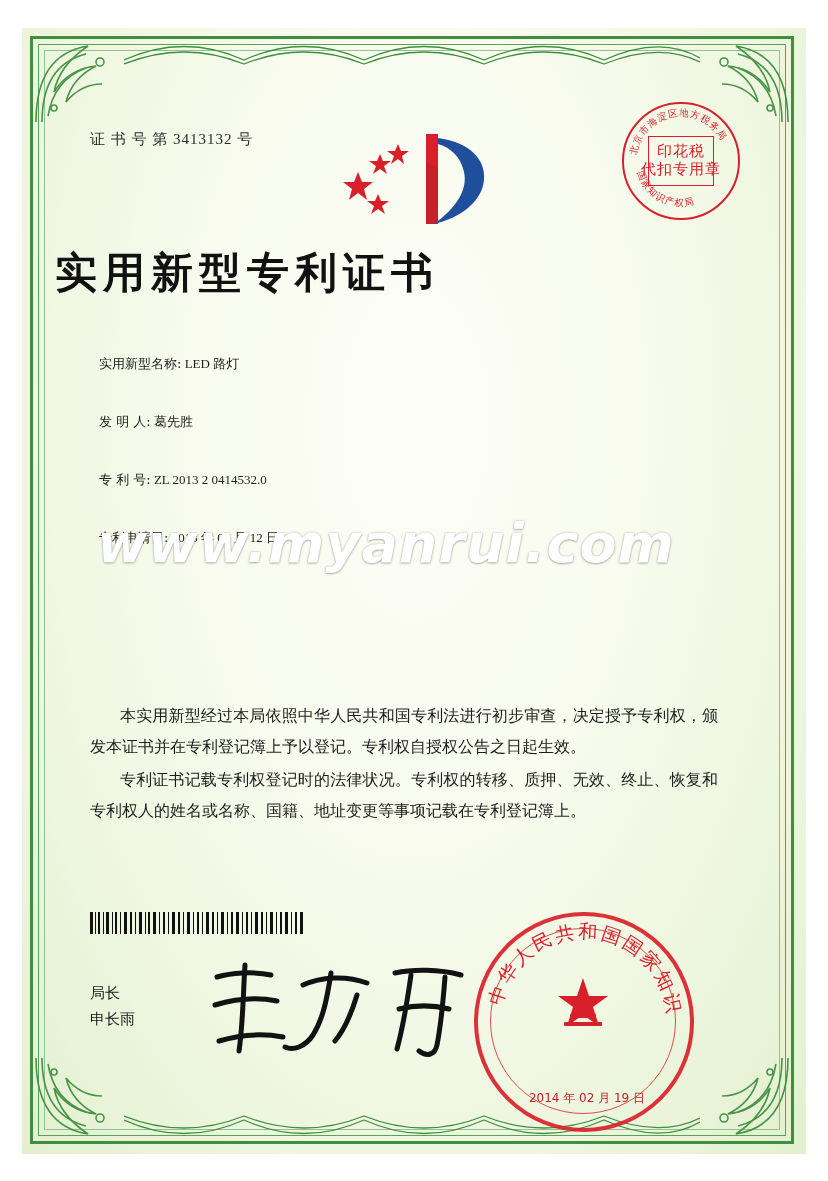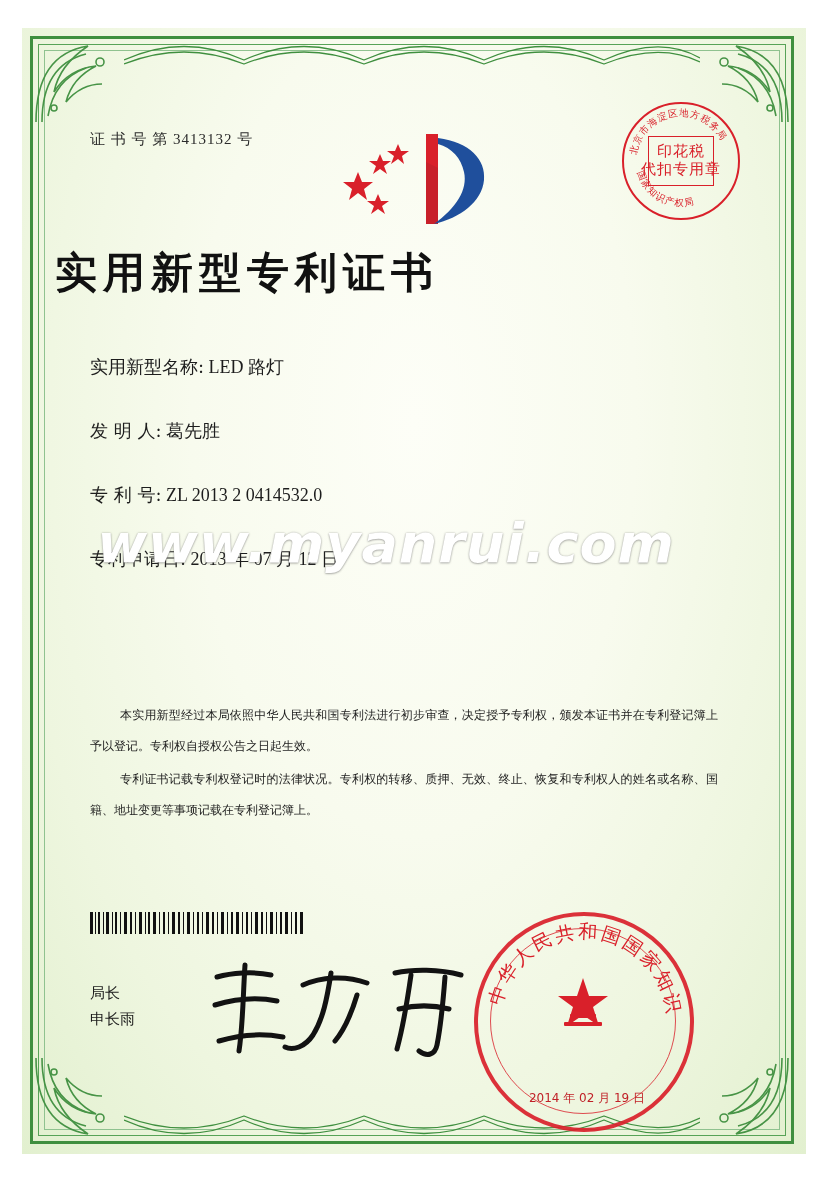--- a/index.html
+++ b/index.html
@@ -151,39 +151,40 @@
     color: #d9202a;
   }
   
   .fields {
     position: absolute;
     left: 46px;
     top: 305px;
     width: 640px;
   }
   .field {
-    font-size: 18px;
+    font-size: 13px;
     color: #1d1d1d;
     margin-bottom: 40px;
     white-space: nowrap;
+    margin-left: 9px;
   }
   .field .lbl {
     display: inline-block;
     font-family: "DejaVu Serif", serif;
   }
   .field .val {
     font-family: "Liberation Serif", serif;
   }
   
   .paras {
     position: absolute;
     left: 46px;
     top: 650px;
     width: 628px;
-    font-size: 12px;
+    font-size: 16px;
     line-height: 31px;
     color: #1d1d1d;
     text-align: justify;
     font-family: "DejaVu Serif", serif;
   }
   .paras p {
     margin: 0 0 2px 0;
     text-indent: 30px;
   }
   

